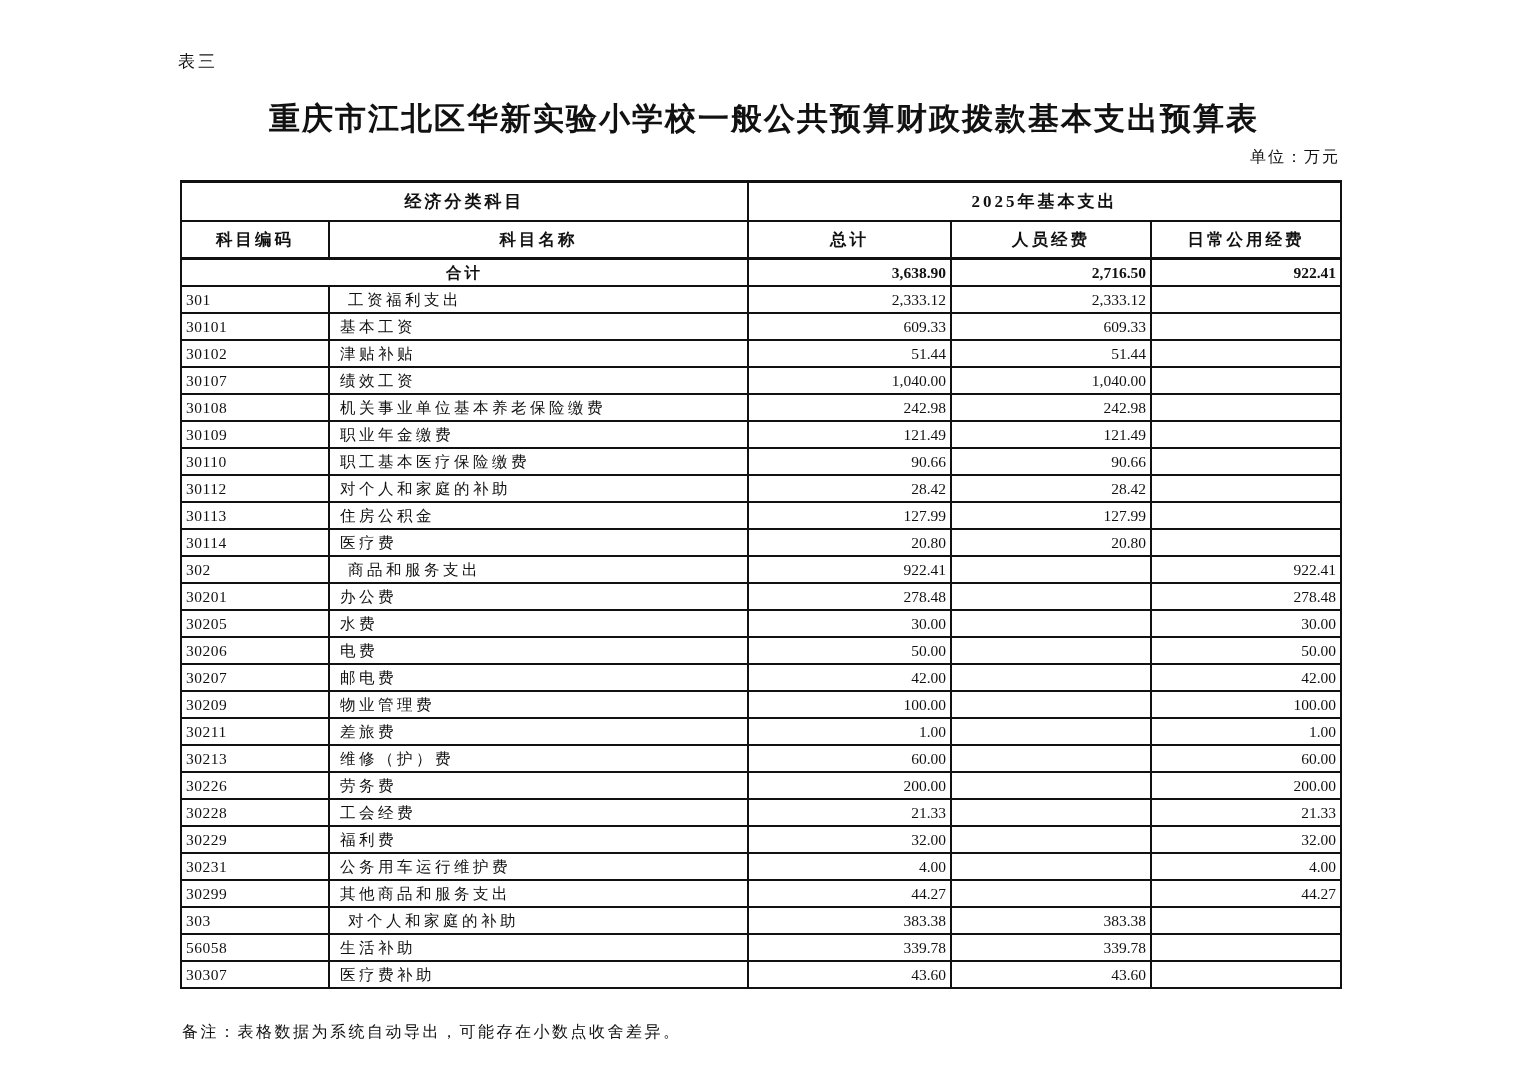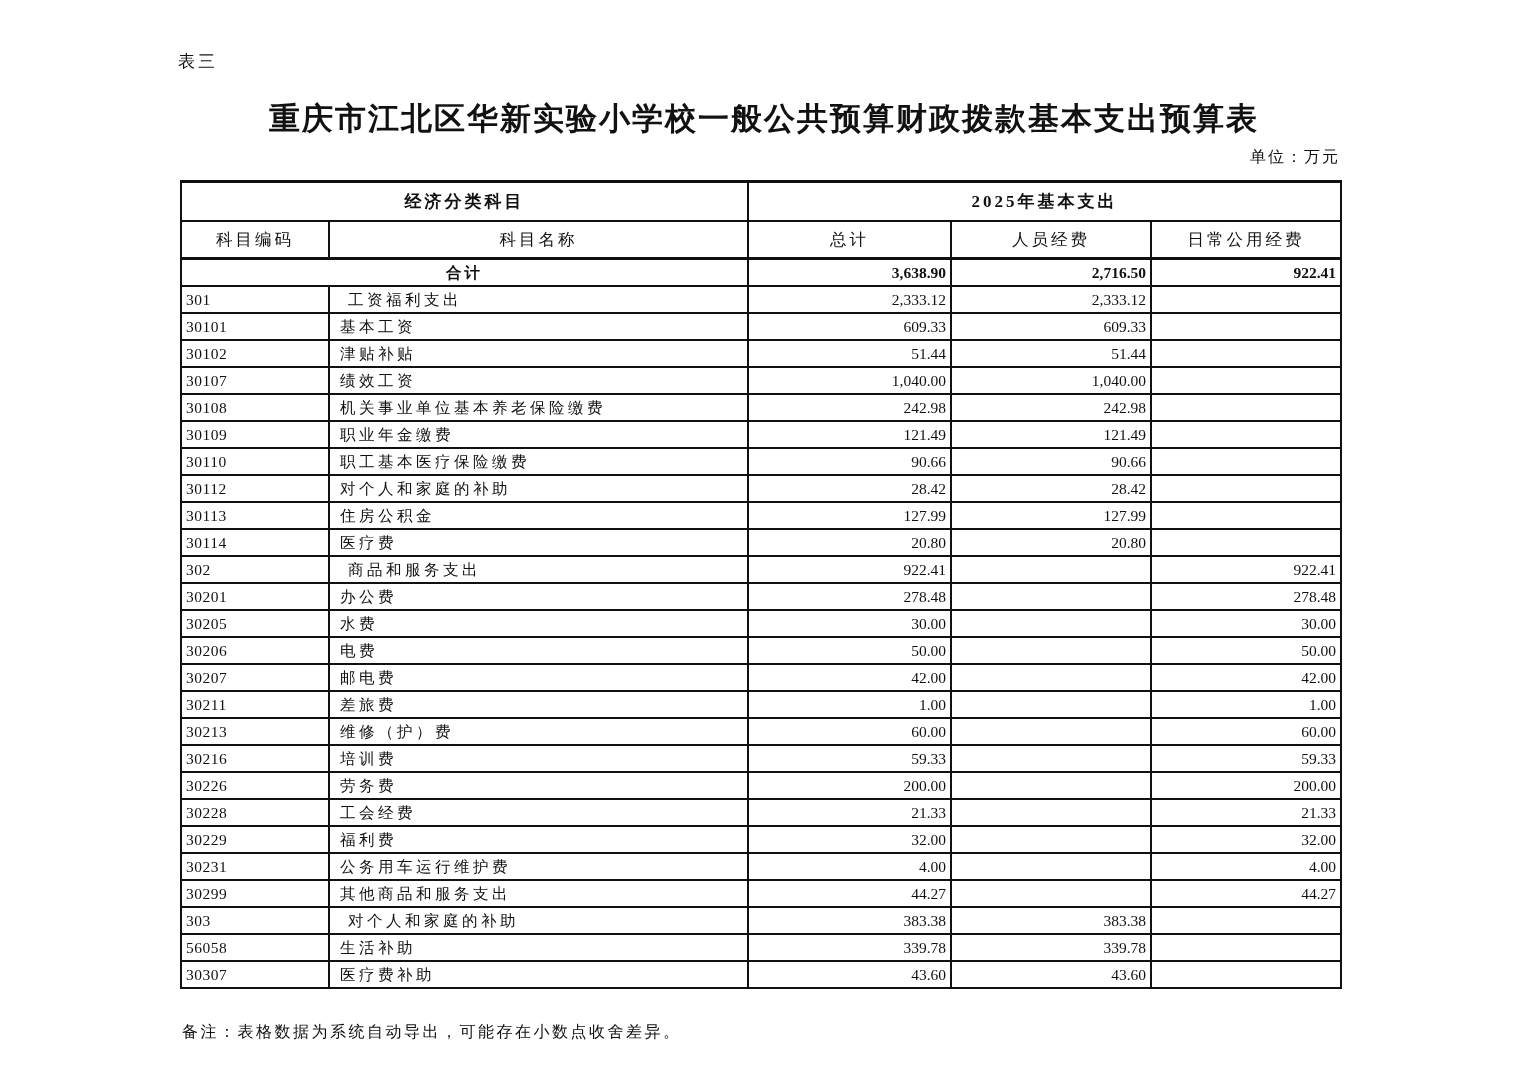--- a/index.html
+++ b/index.html
@@ -63,21 +63,21 @@
   .budget-table thead tr.group-row th {
     height: 37px;
     font-size: 17px;
     font-weight: bold;
     letter-spacing: 3px;
     text-align: center;
   }
   .budget-table thead tr.col-row th {
     height: 35px;
     font-size: 16.5px;
-    font-weight: normal;
+    font-weight: bold;
     letter-spacing: 3px;
     text-align: center;
     border-bottom-width: 3px;
   }
   .budget-table tbody td {
     height: 25px;
     font-size: 15.5px;
     line-height: 25px;
   }
   .budget-table td.code {
@@ -249,39 +249,39 @@
     <td class="num">50.00</td>
   </tr>
       <tr class="lv2">
     <td class="code">30207</td>
     <td class="name">邮电费</td>
     <td class="num">42.00</td>
     <td class="num"></td>
     <td class="num">42.00</td>
   </tr>
       <tr class="lv2">
+    <td class="code">30209</td>
+    <td class="name">物业管理费</td>
+    <td class="num">100.00</td>
+    <td class="num"></td>
+    <td class="num">100.00</td>
+  </tr>
+      <tr class="lv2">
     <td class="code">30211</td>
     <td class="name">差旅费</td>
     <td class="num">1.00</td>
     <td class="num"></td>
     <td class="num">1.00</td>
   </tr>
       <tr class="lv2">
     <td class="code">30213</td>
     <td class="name">维修（护）费</td>
     <td class="num">60.00</td>
     <td class="num"></td>
     <td class="num">60.00</td>
-  </tr>
-      <tr class="lv2">
-    <td class="code">30216</td>
-    <td class="name">培训费</td>
-    <td class="num">59.33</td>
-    <td class="num"></td>
-    <td class="num">59.33</td>
   </tr>
       <tr class="lv2">
     <td class="code">30226</td>
     <td class="name">劳务费</td>
     <td class="num">200.00</td>
     <td class="num"></td>
     <td class="num">200.00</td>
   </tr>
       <tr class="lv2">
     <td class="code">30228</td>

